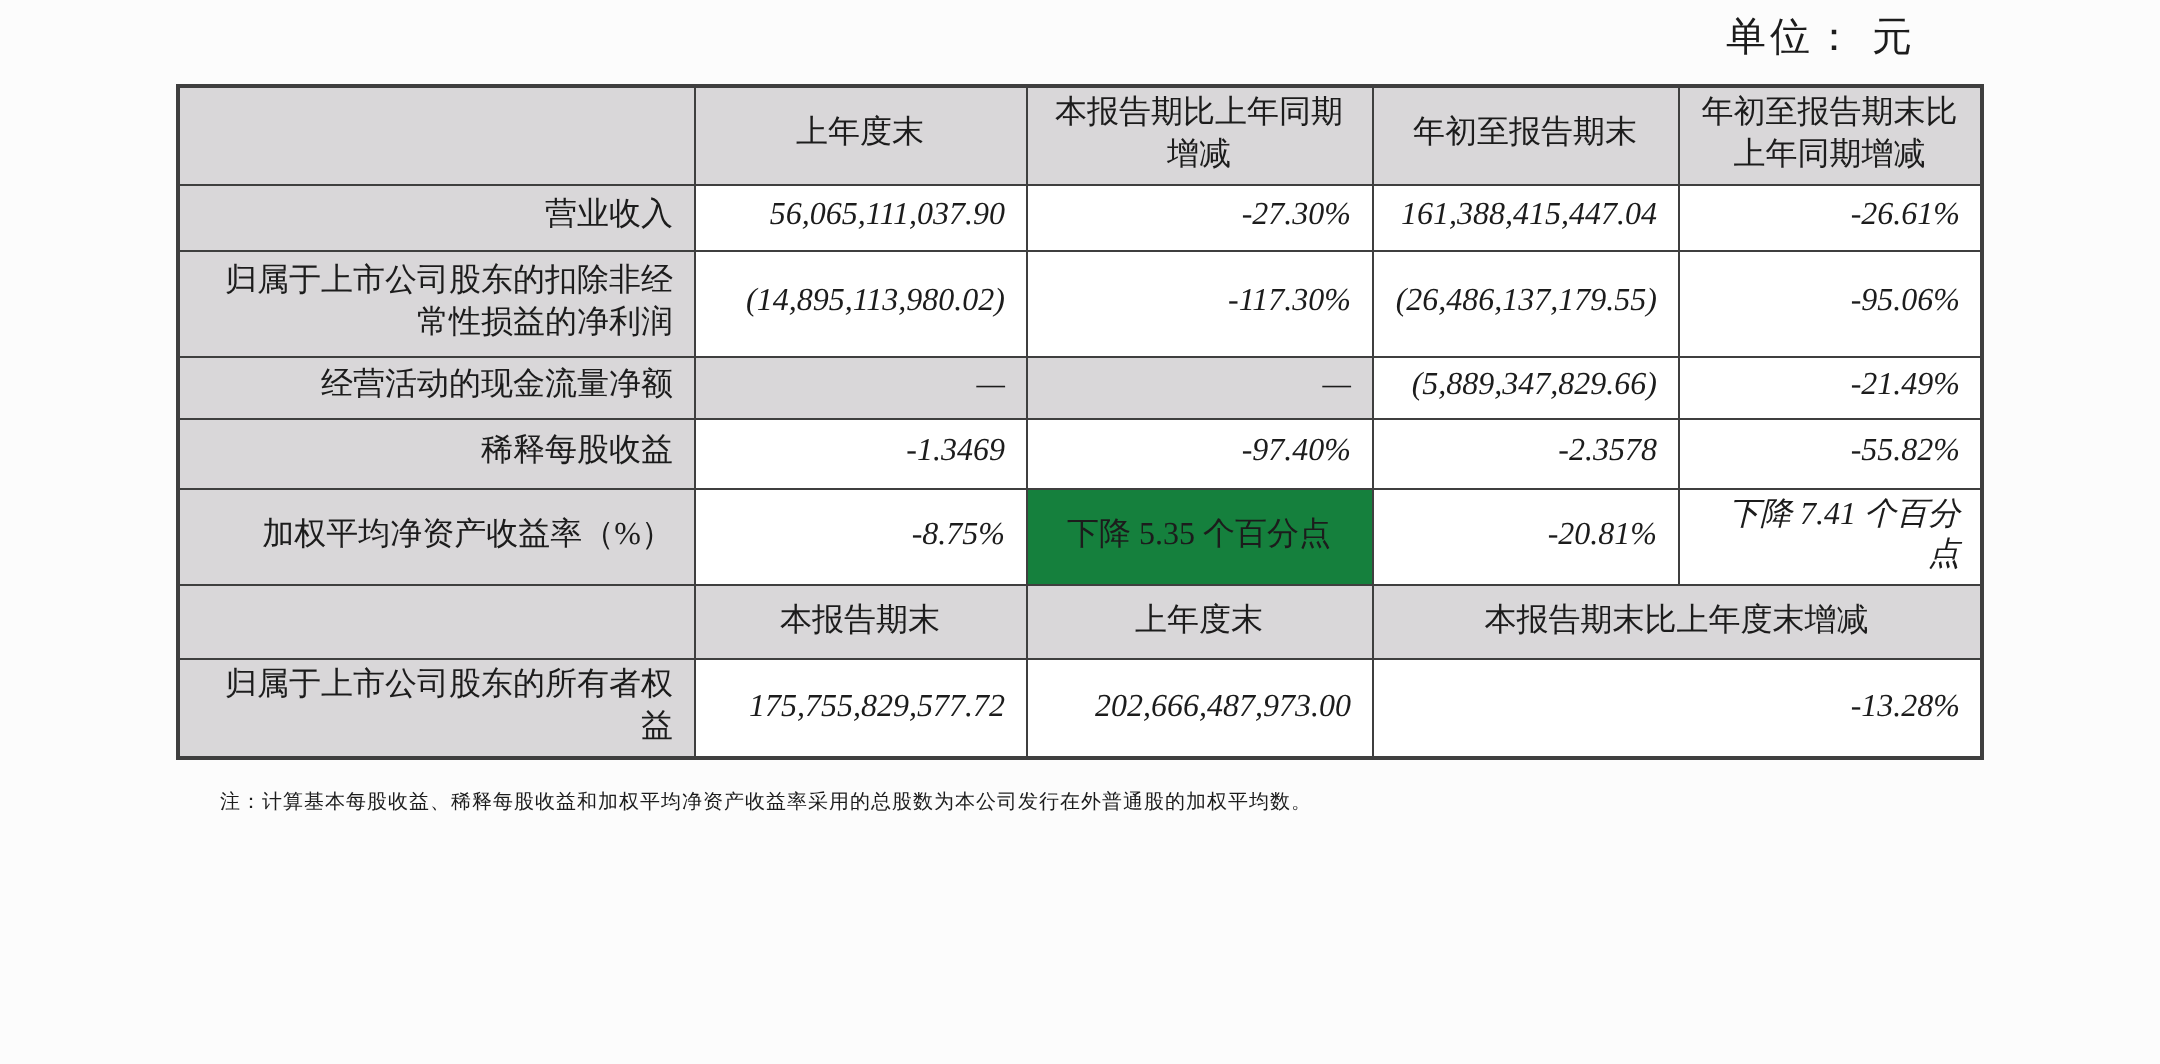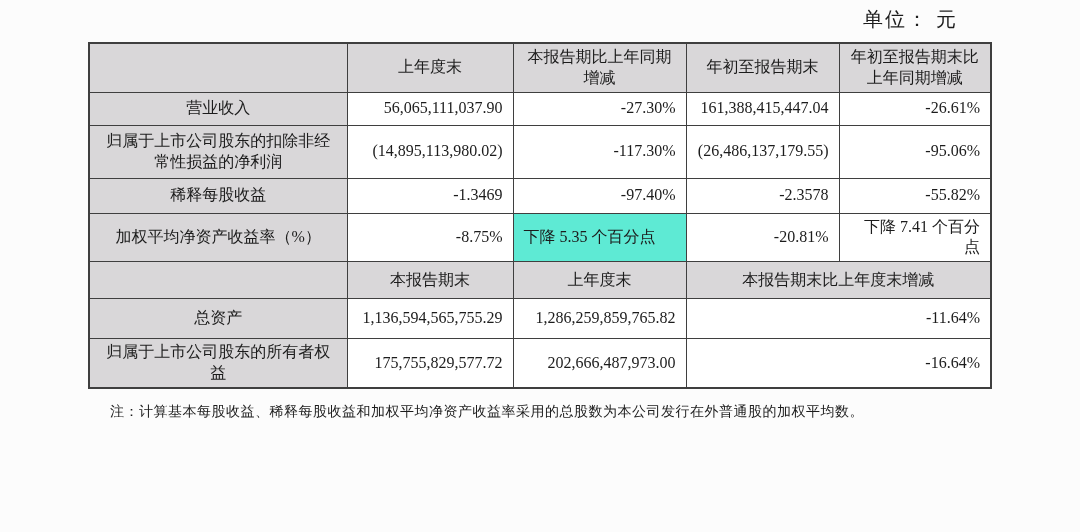--- a/index.html
+++ b/index.html
@@ -43,31 +43,31 @@
   }
   td.hcell{
     background:var(--grey);
     text-align:center;
     font-size:15px;
     line-height:1.4;
     padding:3px 6px;
   }
   td.lbl{
     background:var(--grey);
-    text-align:center;
+    text-align:right;
     padding-left:10px;
   }
-  td.num{text-align:right;padding-right:11px;background:#fff;}
-  td.ctr{background:#5eead4;}
+  td.num{text-align:right;padding-right:11px;background:#fff;font-style:italic;}
+  td.ctr{text-align:center;background:#15803d;}
   td.shaded{background:var(--grey);}
   td.dash{padding-right:26px;}
   td.wrapnum{padding-left:26px;}
   .note{
     margin:14px 0 0 22px;
-    font-size:14px;
+    font-size:10px;
     letter-spacing:0.5px;
   }
 </style>
 </head>
 <body>
 
 <div class="page">
 
   <div class="unit">单位： 元</div>
 
@@ -99,20 +99,27 @@
 
 
     <tr style="height:53px">
       <td class="lbl">归属于上市公司股东的扣除非经常性损益的净利润</td>
       <td class="num">(14,895,113,980.02)</td>
       <td class="num">-117.30%</td>
       <td class="num">(26,486,137,179.55)</td>
       <td class="num">-95.06%</td>
     </tr>
 
+    <tr style="height:31px">
+      <td class="lbl">经营活动的现金流量净额</td>
+      <td class="num shaded dash">—</td>
+      <td class="num shaded dash">—</td>
+      <td class="num">(5,889,347,829.66)</td>
+      <td class="num">-21.49%</td>
+    </tr>
 
 
     <tr style="height:35px">
       <td class="lbl">稀释每股收益</td>
       <td class="num">-1.3469</td>
       <td class="num">-97.40%</td>
       <td class="num">-2.3578</td>
       <td class="num">-55.82%</td>
     </tr>
 
@@ -124,32 +131,26 @@
       <td class="num wrapnum">下降 7.41 个百分点</td>
     </tr>
 
     <tr style="height:37px">
       <td class="hcell"></td>
       <td class="hcell">本报告期末</td>
       <td class="hcell">上年度末</td>
       <td class="hcell" colspan="2">本报告期末比上年度末增减</td>
     </tr>
 
-    <tr style="height:40px">
-      <td class="lbl">总资产</td>
-      <td class="num">1,136,594,565,755.29</td>
-      <td class="num">1,286,259,859,765.82</td>
-      <td class="num" colspan="2">-11.64%</td>
-    </tr>
 
     <tr style="height:35px">
       <td class="lbl">归属于上市公司股东的所有者权益</td>
       <td class="num">175,755,829,577.72</td>
       <td class="num">202,666,487,973.00</td>
-      <td class="num" colspan="2">-16.64%</td>
+      <td class="num" colspan="2">-13.28%</td>
     </tr>
 
   </tbody>
     </table>
 
   <div class="note">注：计算基本每股收益、稀释每股收益和加权平均净资产收益率采用的总股数为本公司发行在外普通股的加权平均数。</div>
 
 </div>
 
 </body></html>

